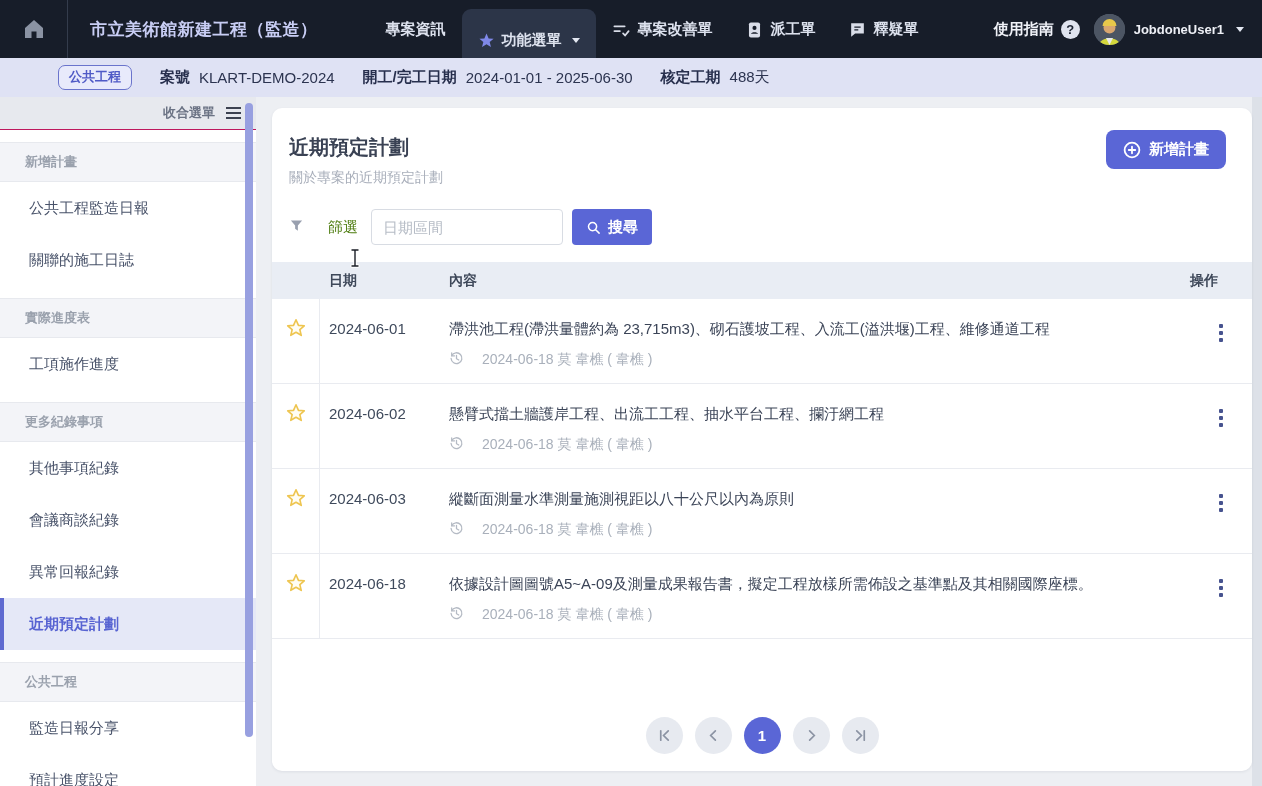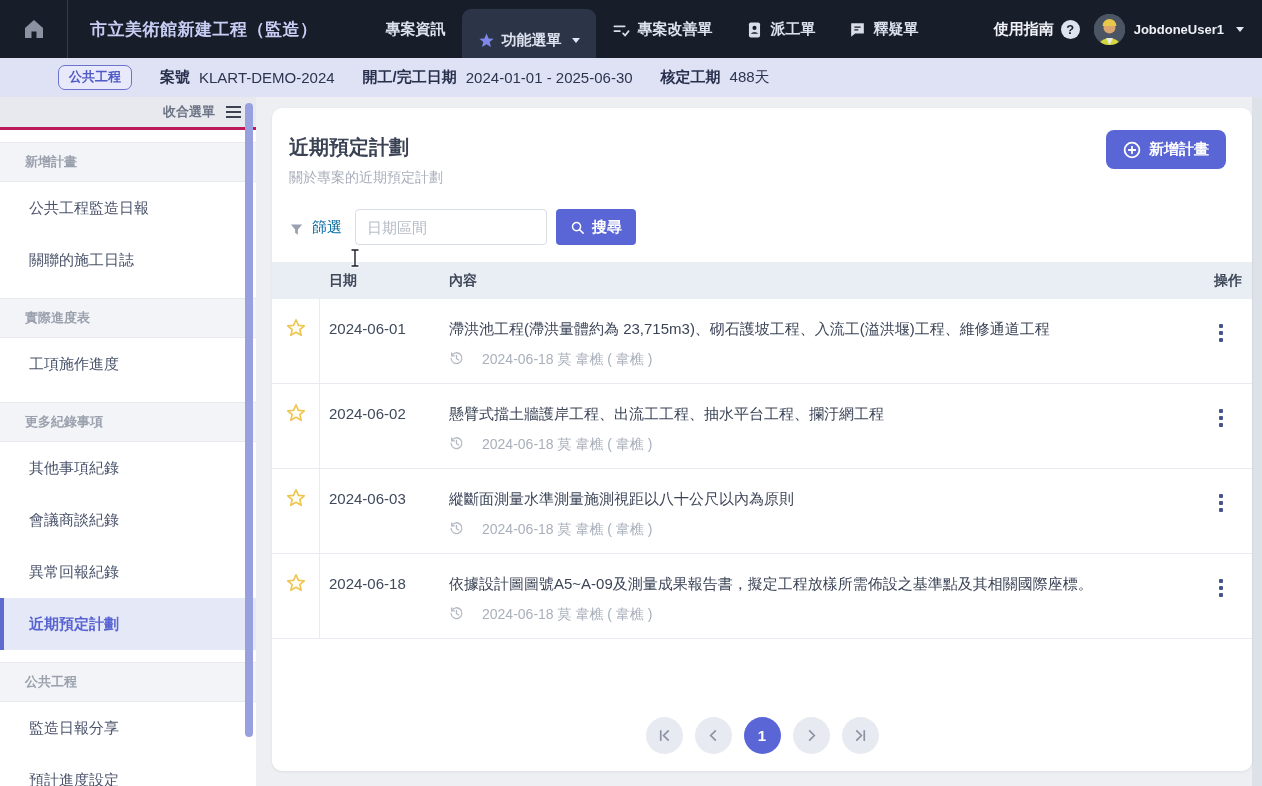--- a/index.html
+++ b/index.html
@@ -34,21 +34,21 @@
              display:flex; align-items:center; padding-left:58px; gap:14px; }
   .pw-badge { border:1px solid #6a74cc; color:#4f5ac6; background:#e8eafb; font-size:13px; font-weight:bold;
               border-radius:7px; padding:2px 10px 3px; }
   .ib-group { display:flex; align-items:center; gap:9px; margin-left:14px; }
   .ib-label { color:#272f4d; font-size:15px; font-weight:bold; }
   .ib-value { color:#2c3450; font-size:15px; }
 
   
   .sidebar { position:absolute; left:0; top:97px; width:256px; height:689px; background:#ffffff; }
   .collapse-row { height:33px; background:#e7e9ee; display:flex; align-items:center; justify-content:flex-end;
-                  gap:10px; padding-right:14px; border-bottom:3px solid #be185d; cursor:pointer; }
+                  gap:10px; padding-right:14px; border-bottom:1px solid #be185d; cursor:pointer; }
   .collapse-label { color:#6b7384; font-size:13px; font-weight:bold; }
   .side-sec { margin-top:12px; background:#f3f4f8; border-top:1px solid #e7e9ee; border-bottom:1px solid #e7e9ee;
               color:#9aa1ad; font-size:13px; font-weight:bold; padding:10px 0 10px 25px; }
   .side-sec:first-child { margin-top:12px; }
   .side-item { height:52px; display:flex; align-items:center; padding-left:25px; color:#49536a;
                font-size:15px; cursor:pointer; border-left:4px solid transparent; }
   .side-item.active { background:#e5e8f7; color:#5864d2; font-weight:bold; border-left:4px solid #5f6ad0; }
   .side-thumb { position:absolute; right:3px; top:6px; width:8px; height:634px; border-radius:4px;
                 background:#98a0e0; cursor:pointer; }
 
@@ -58,36 +58,36 @@
   
   .card { position:absolute; left:272px; top:108px; width:980px; height:663px; background:#ffffff;
           border-radius:10px; box-shadow:0 1px 3px rgba(30,40,70,.08); }
   .card-head { position:relative; padding:26px 26px 0 17px; }
   .page-title { color:#3a4254; font-size:20px; font-weight:bold; }
   .page-sub { color:#a8aeba; font-size:14px; margin-top:8px; }
   .add-btn { position:absolute; top:22px; right:26px; background:#5a66d6; color:#fff; border:none;
              border-radius:8px; font-size:15px; font-weight:bold; display:flex; align-items:center; gap:8px;
              padding:10px 17px; cursor:pointer; font-family:inherit; }
   .filter-row { display:flex; align-items:center; margin:22px 0 0 17px; }
-  .filter-label { display:flex; align-items:flex-end; gap:8px; color:#0369a1; font-size:15px; }
+  .filter-label { display:flex; align-items:flex-start; gap:24px; color:#4d7c0f; font-size:15px; }
   .date-input { margin-left:13px; width:192px; height:36px; border:1px solid #d8dce3; border-radius:4px;
                 font-size:15px; padding:0 11px; color:#c2410c; font-family:inherit; }
   .date-input::placeholder { color:#b6bcc6; }
   .search-btn { margin-left:9px; height:36px; background:#5a66d6; color:#fff; border:none; border-radius:4px;
                 font-size:15px; font-weight:bold; display:flex; align-items:center; gap:7px; padding:0 14px;
                 cursor:pointer; font-family:inherit; }
 
   
   .table { margin-top:17px; }
   .thead { background:#e9edf4; height:37px; display:flex; align-items:center; position:relative; }
   .th { color:#3e4859; font-size:14px; font-weight:bold; }
   .col-star { width:48px; flex:0 0 48px; }
   .col-date { width:129px; flex:0 0 129px; padding-left:9px; }
   .col-content { flex:1 1 auto; }
-  .col-actions { flex:0 0 62px; text-align:right; padding-right:10px; }
+  .col-actions { flex:0 0 62px; padding-right:32px; }
   .trow { display:flex; border-bottom:1px solid #e9ebf0; min-height:78px; }
   .cell-star { flex:0 0 48px; border-right:1px solid #e9ebf0; display:flex; justify-content:center;
                padding-top:18px; }
   .cell-star svg { cursor:pointer; }
   .cell-date { flex:0 0 129px; padding:21px 0 0 9px; color:#3f4a5c; font-size:15px; }
   .cell-content { flex:1 1 auto; padding:21px 10px 0 0; }
   .content-text { color:#3b4457; font-size:15px; cursor:pointer; }
   .meta { display:flex; gap:18px; margin-top:12px; padding-bottom:14px; }
   .meta-text { color:#a9b0bb; font-size:14px; }
   .cell-actions { flex:0 0 62px; display:flex; justify-content:center; padding-top:22px; }

